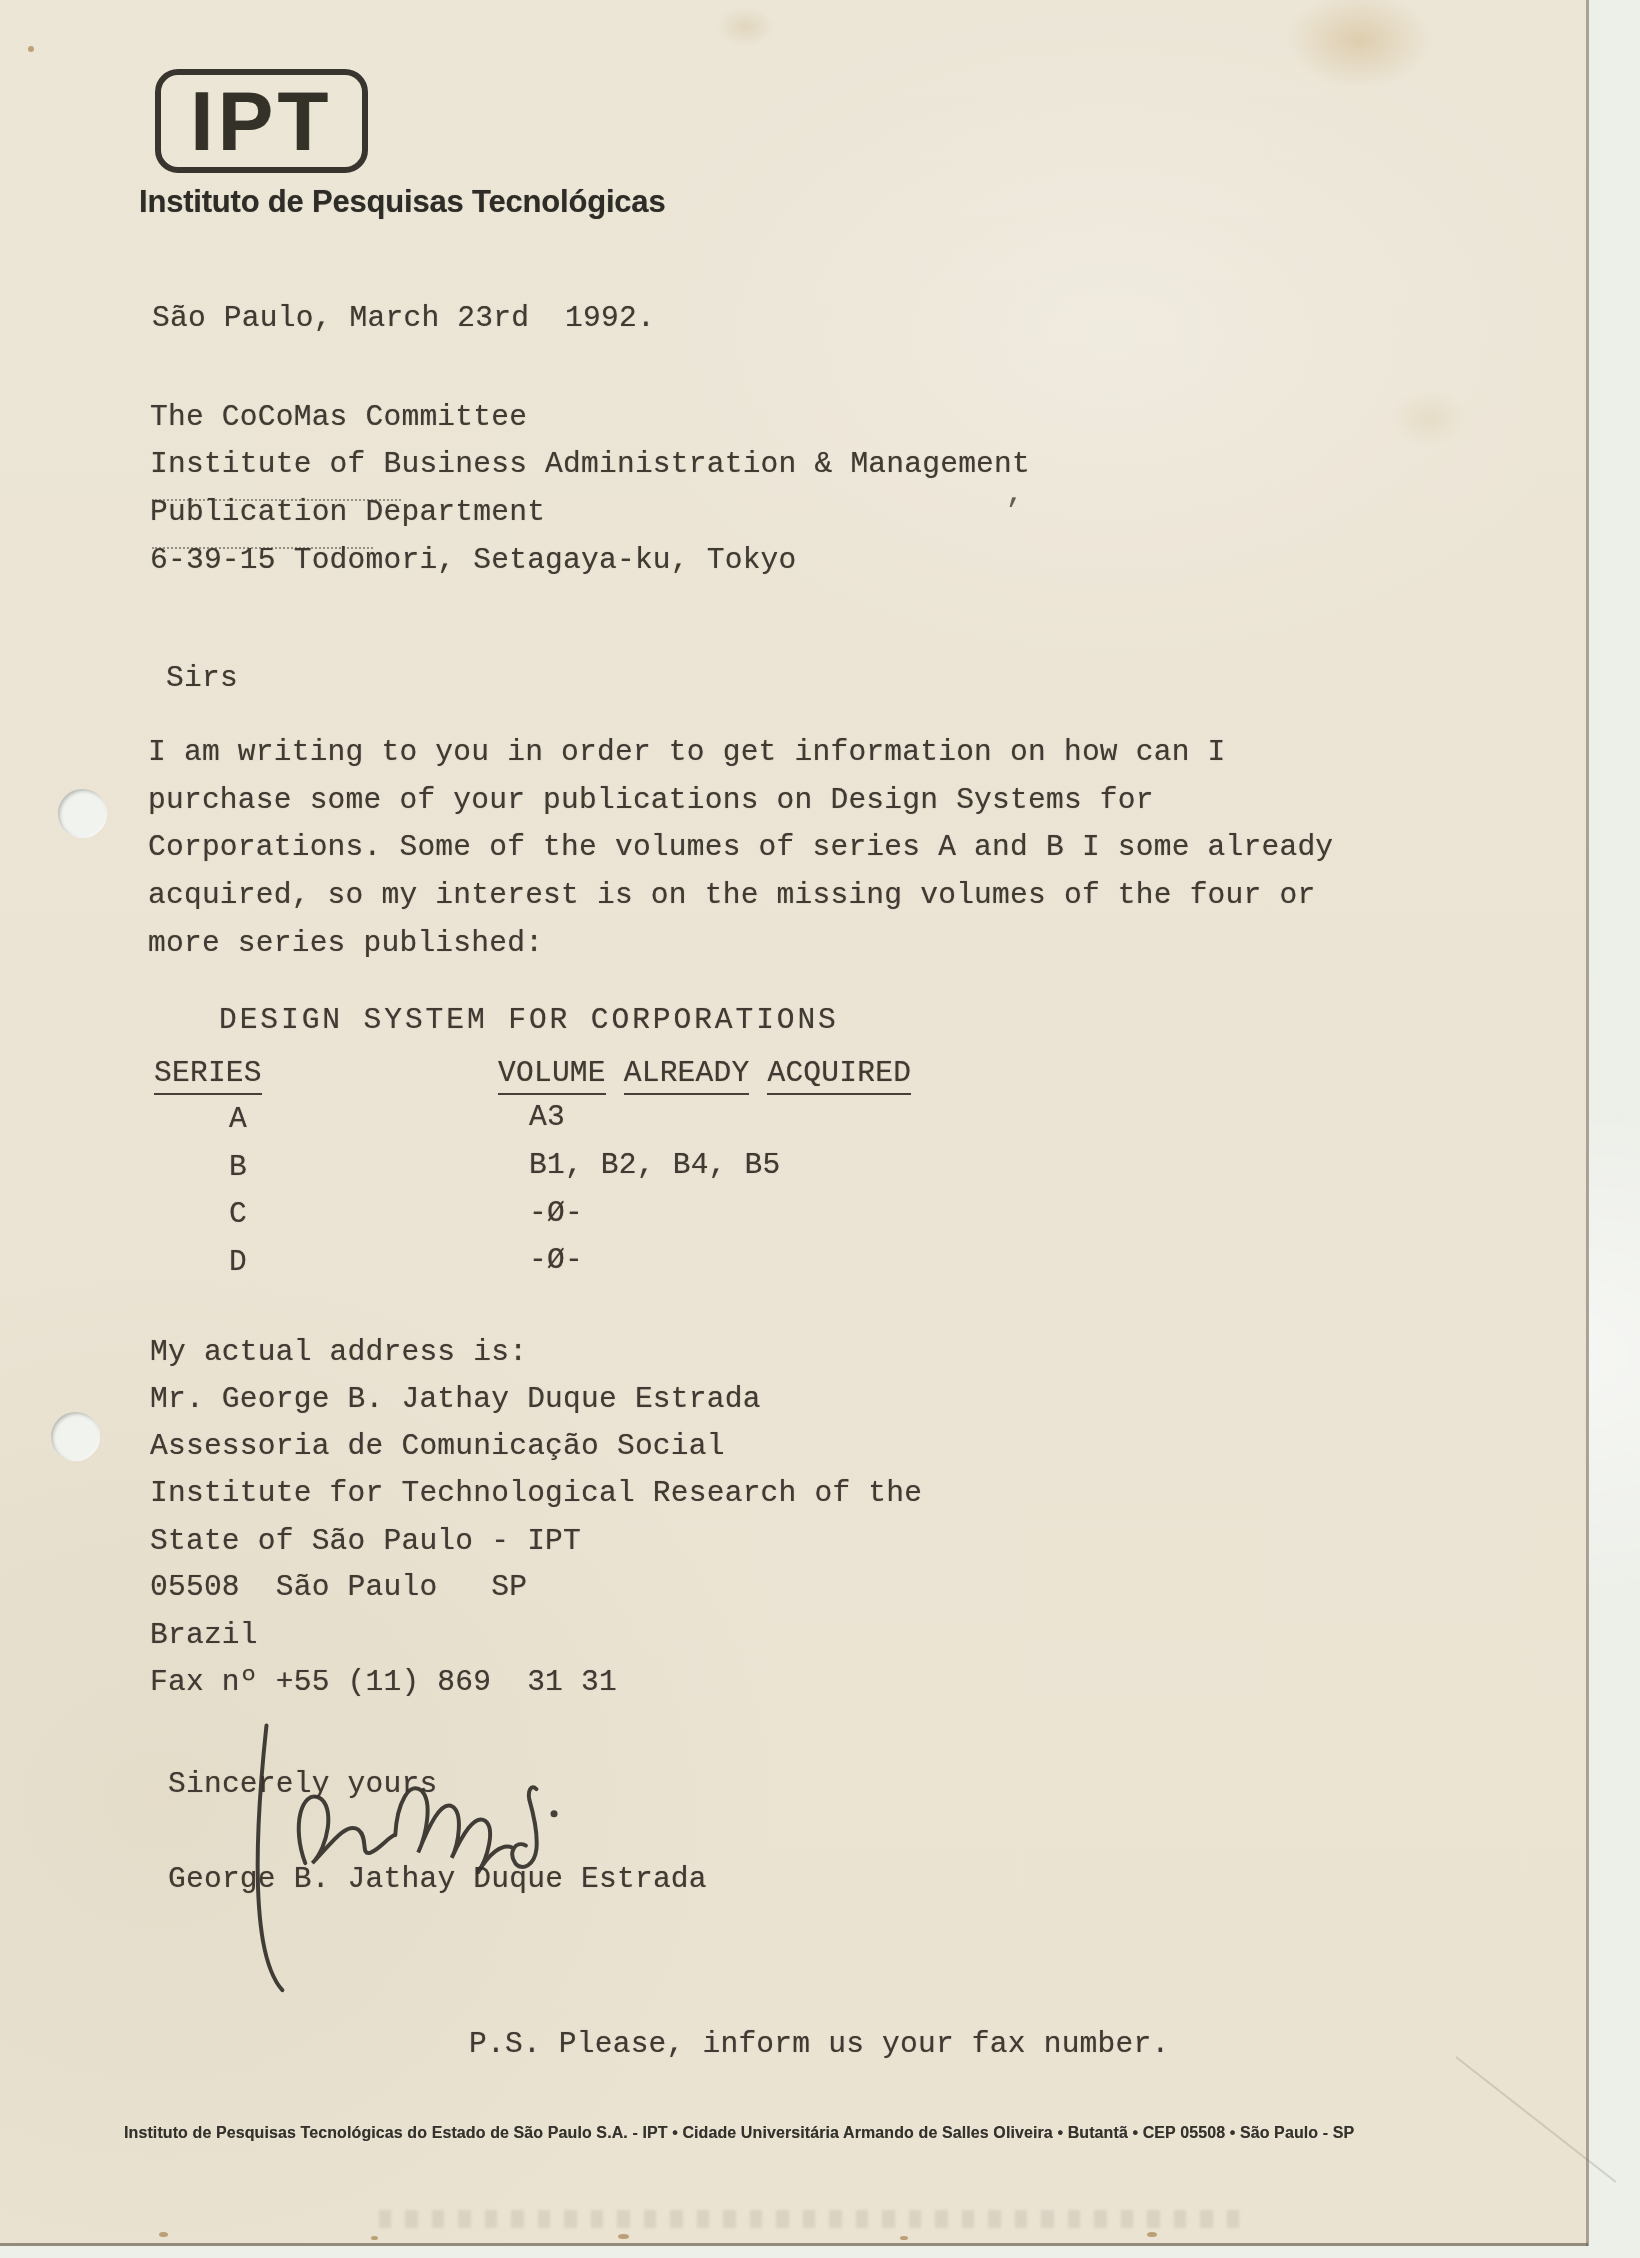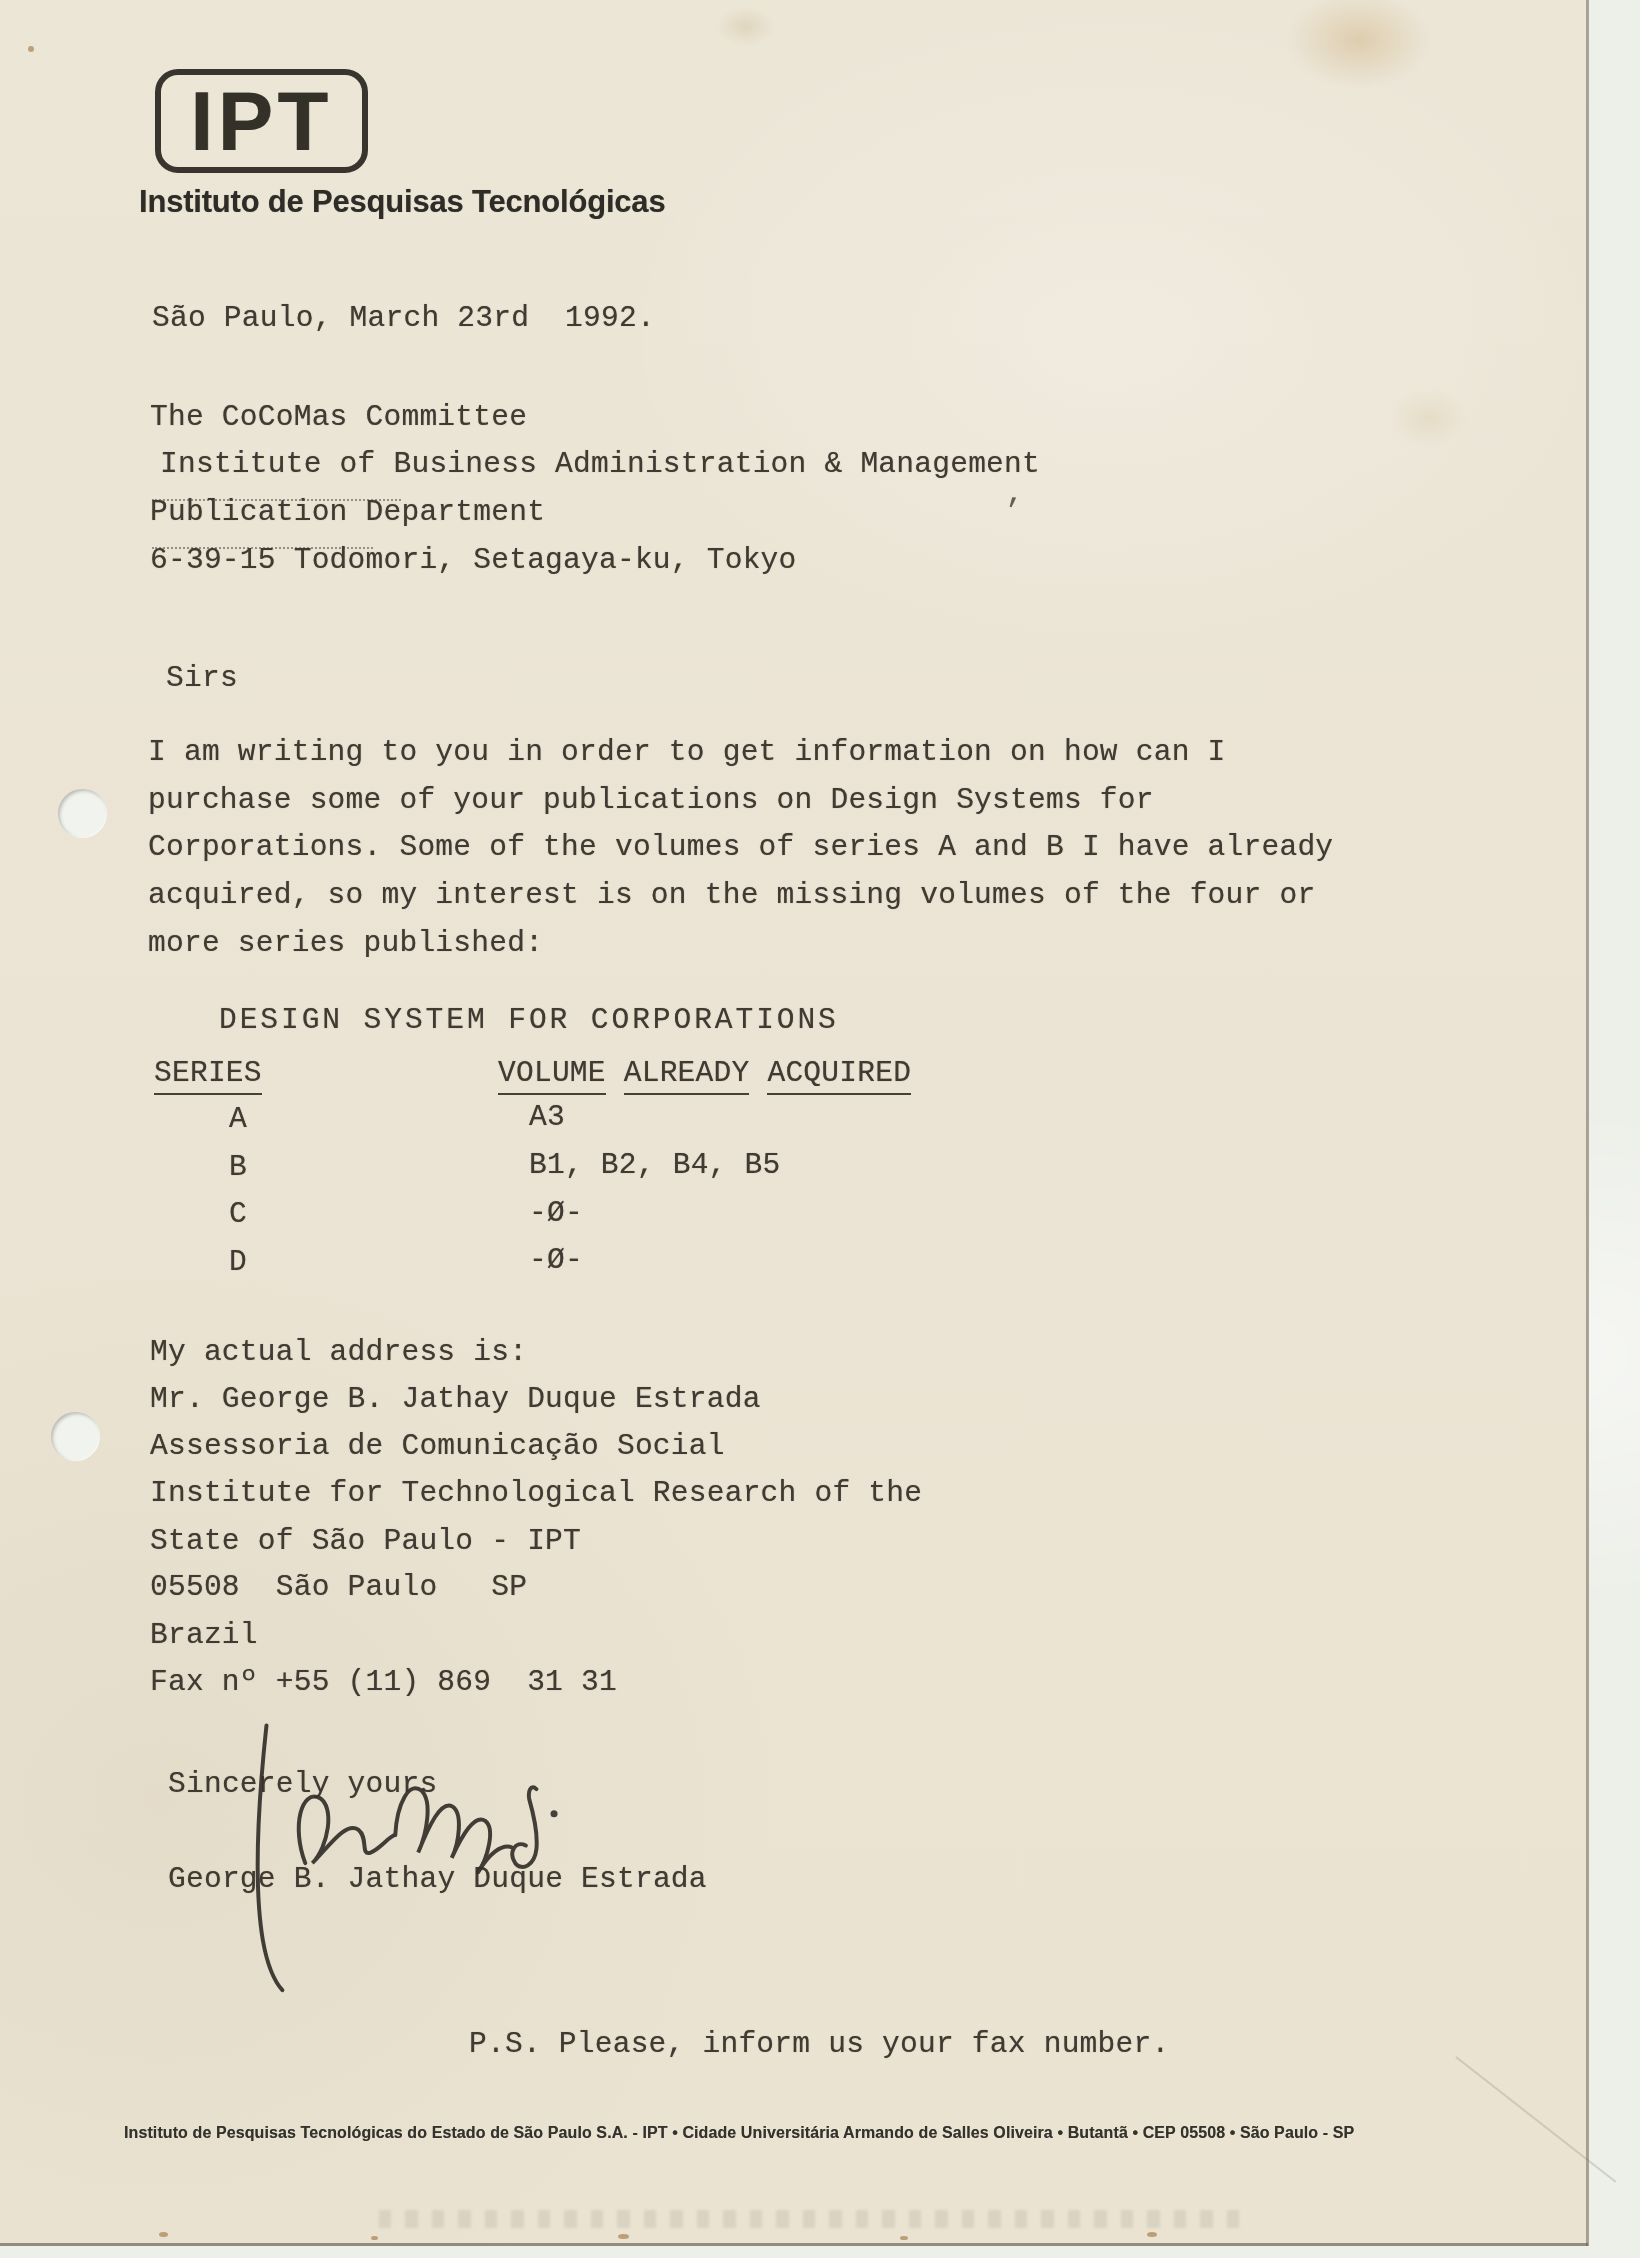--- a/index.html
+++ b/index.html
@@ -83,33 +83,33 @@
 <div class="paper">
 
   <div class="logo-box">
     <span class="logo-text">IPT</span>
   </div>
   <div class="org-name">Instituto de Pesquisas Tecnológicas</div>
 
   <div class="tw" style="left:152px;top:300px;">São Paulo, March 23rd  1992.</div>
 
   <div class="tw" style="left:150px;top:399px;">The CoCoMas Committee</div>
-  <div class="tw" style="left:150px;top:446px;margin-left:10px;">Institute of Business Administration &amp; Management</div>
+  <div class="tw" style="left:150px;top:446px;">Institute of Business Administration &amp; Management</div>
   <div class="tw" style="left:150px;top:494px;">Publication Department</div>
   <div class="tw" style="left:150px;top:542px;">6-39-15 Todomori, Setagaya-ku, Tokyo</div>
   <div class="tw" style="left:1006px;top:476px;opacity:0.8;">,</div>
 
   <div class="overstrike" style="left:152px;top:499px;width:249px;"></div>
   <div class="overstrike" style="left:152px;top:547px;width:221px;"></div>
 
   <div class="tw" style="left:150px;top:660px;margin-left:16px;">Sirs</div>
 
   <div class="tw" style="left:148px;top:734px;">I am writing to you in order to get information on how can I</div>
   <div class="tw" style="left:148px;top:782px;">purchase some of your publications on Design Systems for</div>
-  <div class="tw" style="left:148px;top:829px;">Corporations. Some of the volumes of series A and B I have already</div>
+  <div class="tw" style="left:148px;top:829px;">Corporations. Some of the volumes of series A and B I some already</div>
   <div class="tw" style="left:148px;top:877px;">acquired, so my interest is on the missing volumes of the four or</div>
   <div class="tw" style="left:148px;top:925px;">more series published:</div>
 
   <div class="tw tw-title" style="left:219px;top:990px;margin-top:12px;">DESIGN SYSTEM FOR CORPORATIONS</div>
 
   <div class="tw" style="left:154px;top:1055px;"><span class="u">SERIES</span></div>
   <div class="tw" style="left:498px;top:1055px;"><span class="u">VOLUME</span> <span class="u">ALREADY</span> <span class="u">ACQUIRED</span></div>
 
   <div class="tw" style="left:229px;top:1101px;">A</div>
   <div class="tw" style="left:529px;top:1099px;">A3</div>

